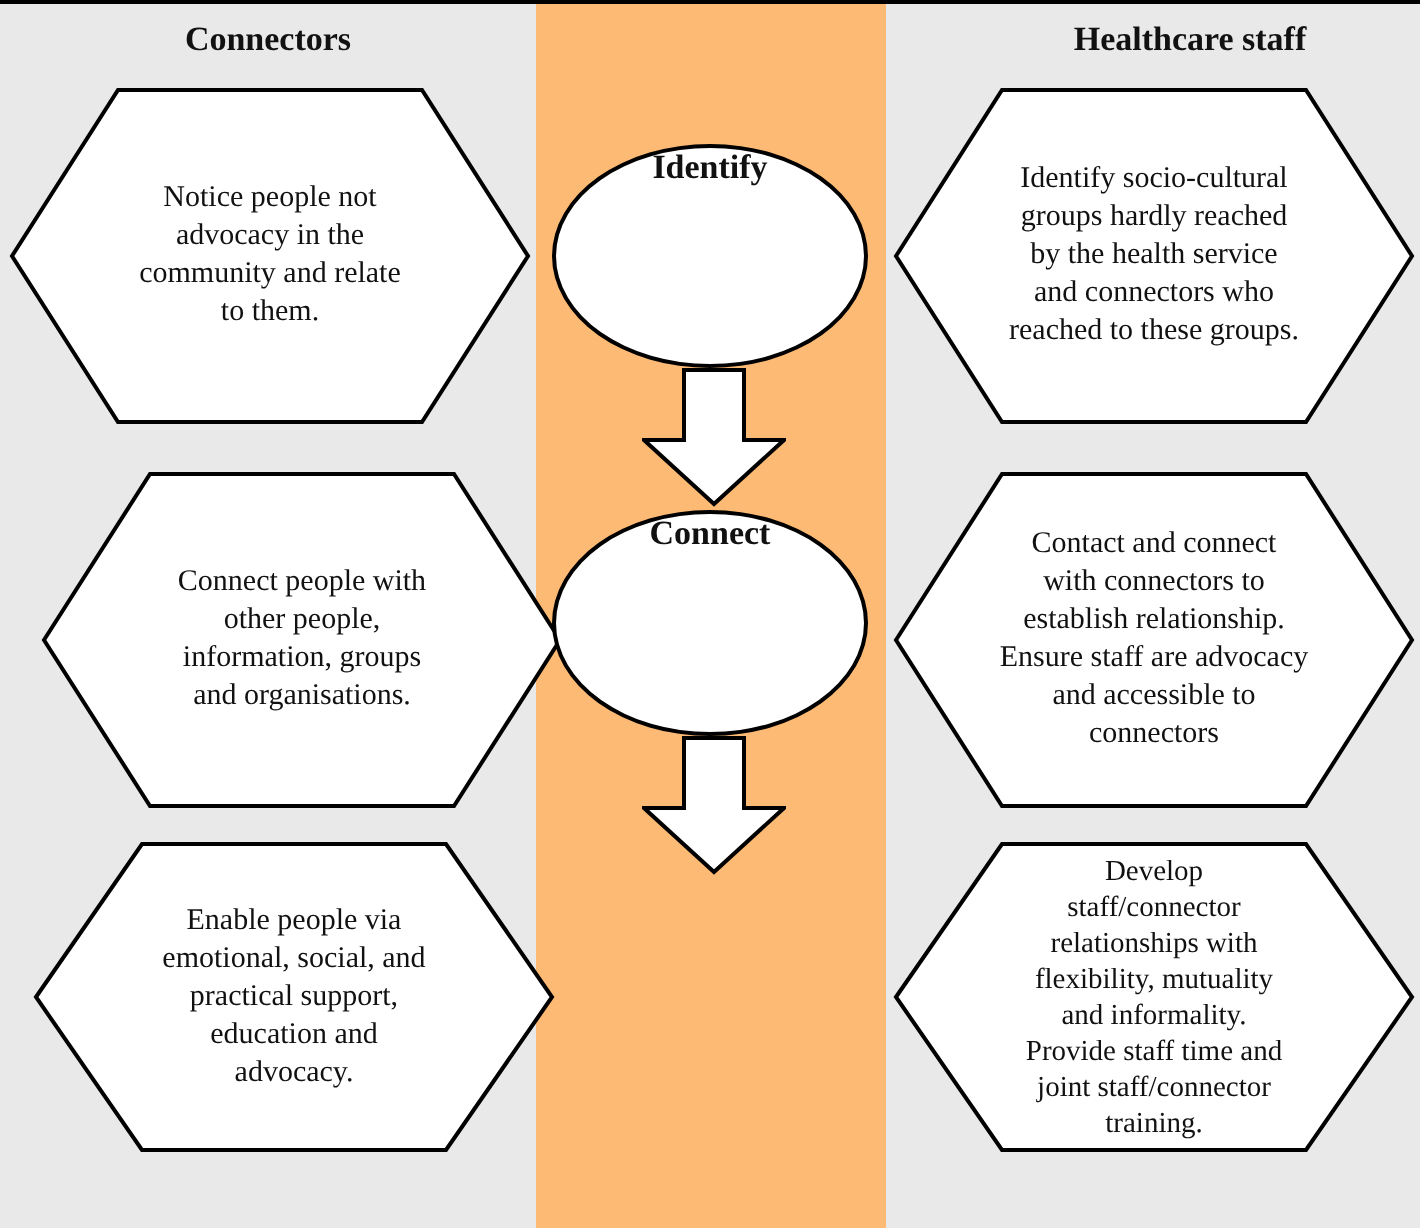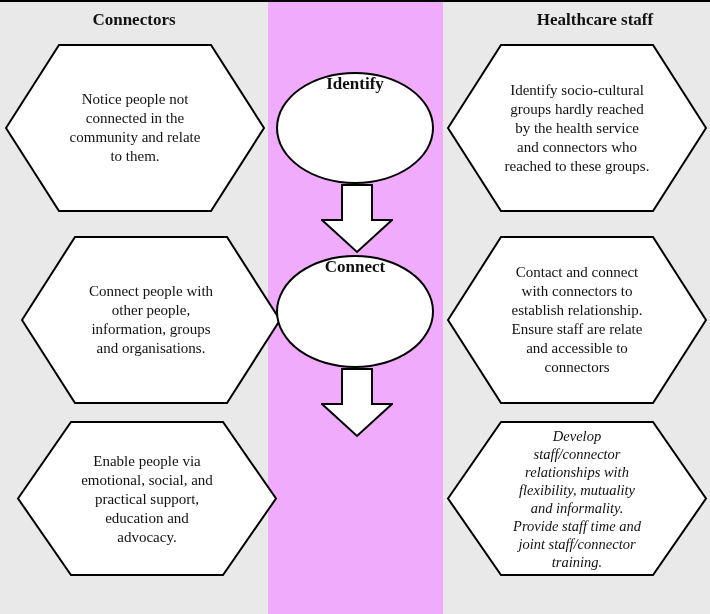--- a/index.html
+++ b/index.html
@@ -4,21 +4,21 @@
 <style>
   :root{
     --col-bg:#e9e9e9;
     --shape-fill:#ffffff;
     --stroke:#000000;
   }
   html,body{margin:0;padding:0;background:#fff;}
   .canvas{
     position:relative;
     width:710px;height:614px;
-    background:#f0abfc;
+    background:#fdba74;
     overflow:hidden;
     font-family:"Liberation Serif","DejaVu Serif",serif;
     color:#111;
   }
   .colbg{position:absolute;top:0;height:614px;background:var(--col-bg);}
   .colbg.left{left:0;width:268px;}
   .colbg.right{left:443px;width:267px;}
   .topline{position:absolute;left:0;top:0;width:710px;height:2px;background:var(--stroke);}
   .header{
     position:absolute;top:9px;height:22px;
@@ -56,21 +56,21 @@
   <div class="topline"></div>
 
   <div class="header hleft">Connectors</div>
   <div class="header hright">Healthcare staff</div>
 
   <div class="hex" style="left:4px;top:43px;height:170px;">
     <svg width="262" height="170" viewBox="0 0 262 170">
       <polygon points="2,85 55,2 207,2 260,85 207,168 55,168" fill="var(--shape-fill)" stroke="var(--stroke)" stroke-width="2"></polygon>
     </svg>
     <div class="hex-text">Notice people not
-connected in the
+advocacy in the
 community and relate
 to them.</div>
   </div>
 
   <div class="hex" style="left:20px;top:235px;height:170px;">
     <svg width="262" height="170" viewBox="0 0 262 170">
       <polygon points="2,85 55,2 207,2 260,85 207,168 55,168" fill="var(--shape-fill)" stroke="var(--stroke)" stroke-width="2"></polygon>
     </svg>
     <div class="hex-text">Connect people with
 other people,
@@ -100,26 +100,26 @@
 reached to these groups.</div>
   </div>
 
   <div class="hex" style="left:446px;top:235px;height:170px;">
     <svg width="262" height="170" viewBox="0 0 262 170">
       <polygon points="2,85 55,2 207,2 260,85 207,168 55,168" fill="var(--shape-fill)" stroke="var(--stroke)" stroke-width="2"></polygon>
     </svg>
     <div class="hex-text">Contact and connect
 with connectors to
 establish relationship.
-Ensure staff are relate
+Ensure staff are advocacy
 and accessible to
 connectors</div>
   </div>
 
-  <div class="hex" style="left:446px;top:420px;height:157px;font-style:italic;">
+  <div class="hex" style="left:446px;top:420px;height:157px;">
     <svg width="262" height="157" viewBox="0 0 262 157">
       <polygon points="2,78.5 55,2 207,2 260,78.5 207,155 55,155" fill="var(--shape-fill)" stroke="var(--stroke)" stroke-width="2"></polygon>
     </svg>
     <div class="hex-text tight">Develop
 staff/connector
 relationships with
 flexibility, mutuality
 and informality.
 Provide staff time and
 joint staff/connector

